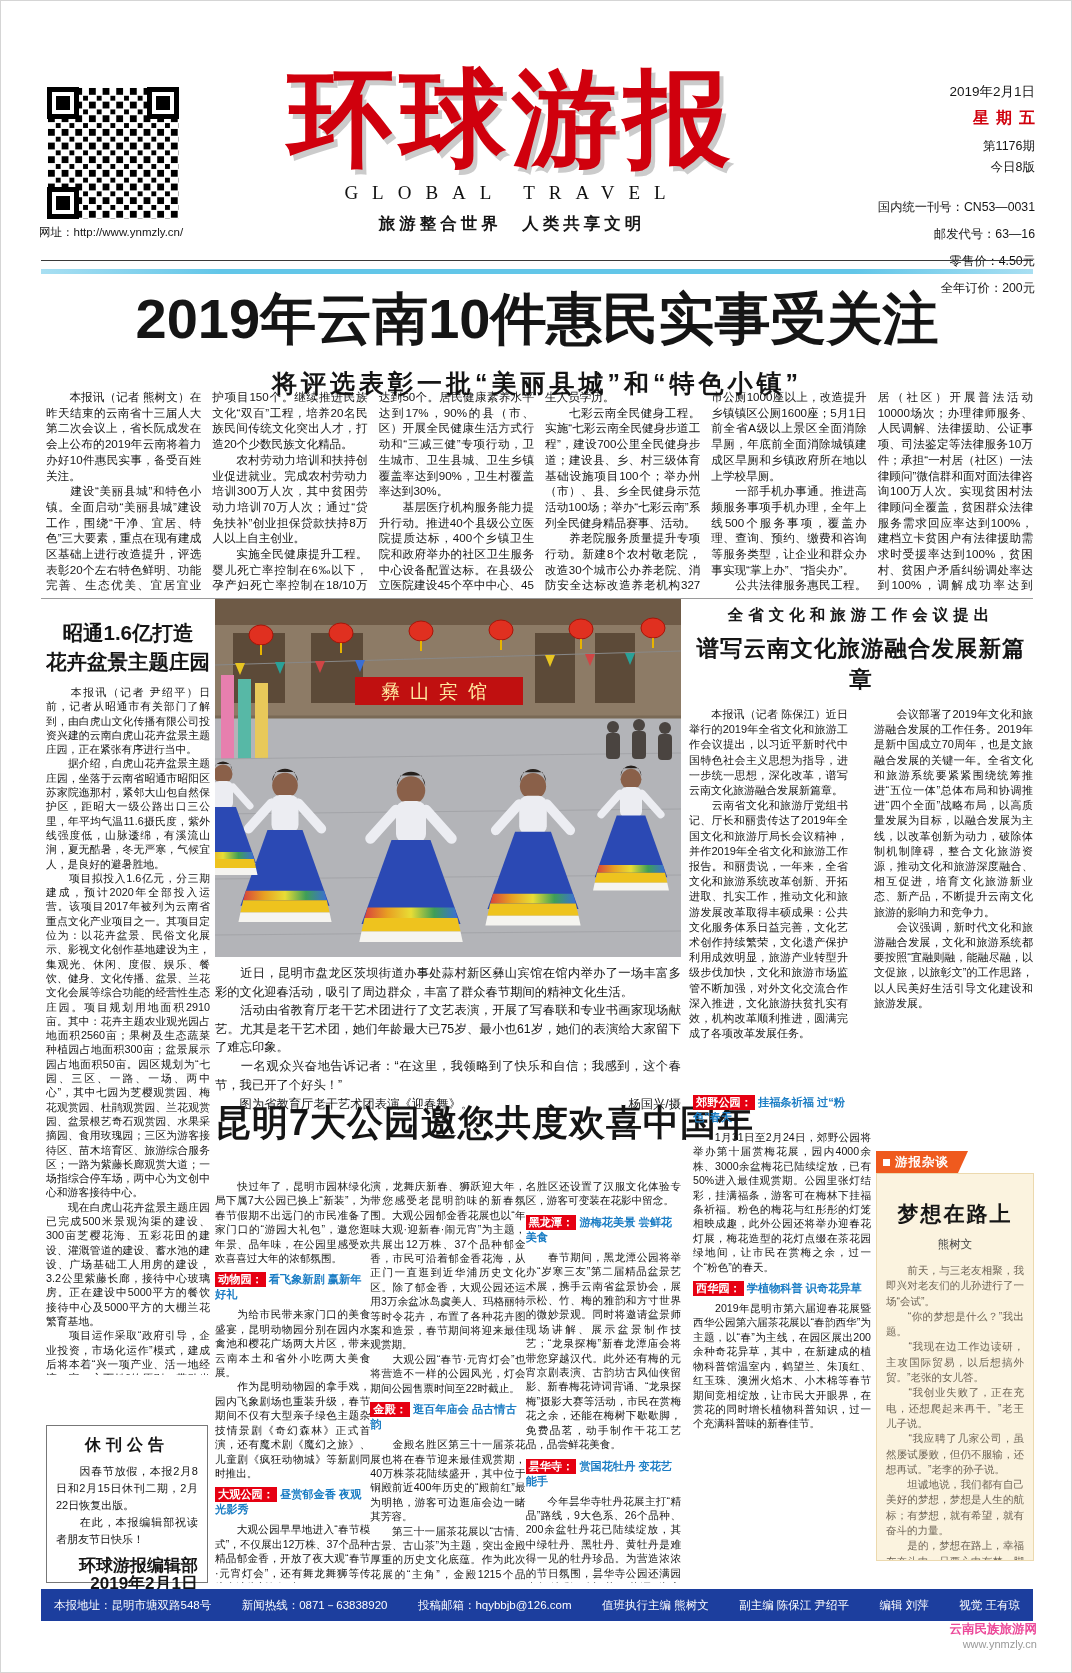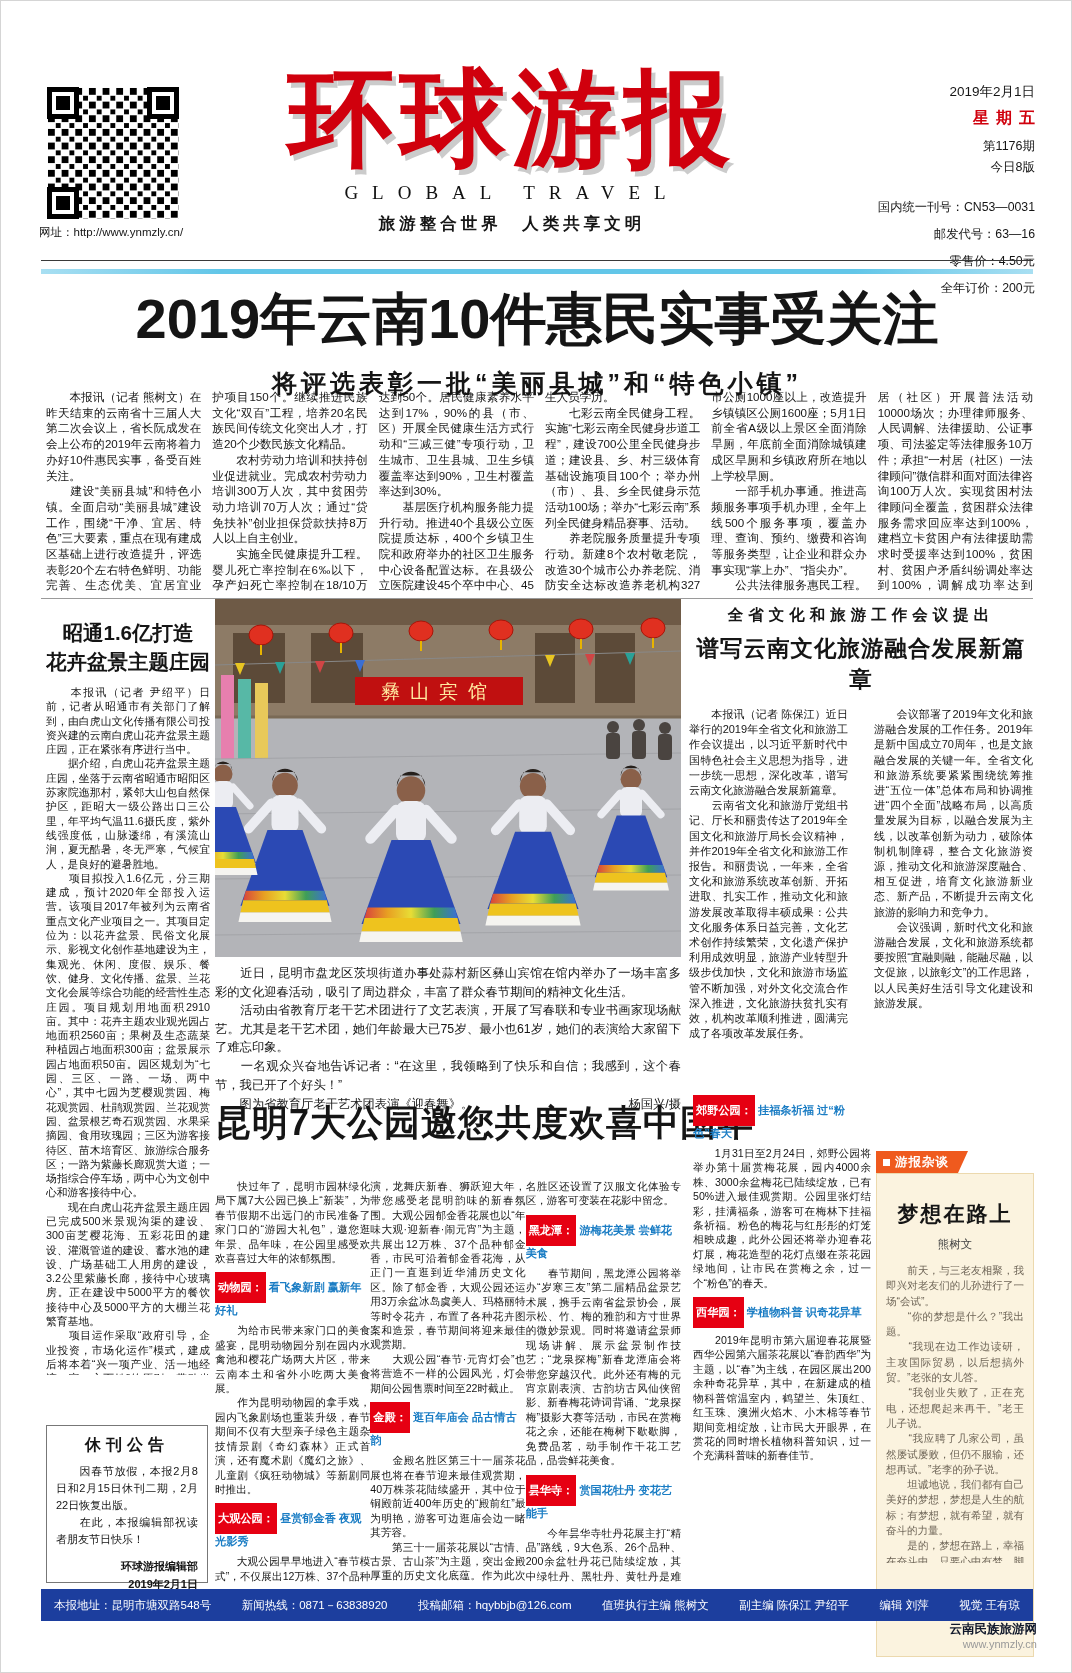--- a/index.html
+++ b/index.html
@@ -36,60 +36,60 @@
   .rule-2{left:40px;top:597px;width:992px;height:1px;background:#9a9a9a;}
   
   .zhaotong{left:45px;top:603px;width:164px;height:788px;overflow:hidden;}
   .zt-title{margin-top:14px;text-align:center;font-size:20.5px;font-weight:900;line-height:29px;}
   .zt-body{margin-top:9px;font-size:10.8px;line-height:14.3px;height:690px;}
   
   .notice{left:45px;top:1424px;width:162px;height:158px;border:1px solid #777;
     box-sizing:border-box;padding:9px 9px;}
   .notice-title{text-align:center;font-weight:800;font-size:16px;letter-spacing:5px;margin-bottom:7px;}
   .notice-body{font-size:11px;line-height:17px;}
-  .notice-sign{text-align:right;font-weight:700;font-size:11px;line-height:18px;margin-top:9px;}
+  .notice-sign{text-align:right;font-weight:700;font-size:17px;line-height:18px;margin-top:9px;}
   
   .photo{left:214px;top:598px;width:466px;height:358px;overflow:hidden;background:#a9a7a4;}
   .caption{left:214px;top:963px;width:466px;font-size:12.3px;line-height:18.6px;}
   .caption-last{display:flex;justify-content:space-between;font-size:12.3px;margin-top:1px;gap:48px;}
   .caption-credit{white-space:nowrap;margin-left:10px;}
   
   .culture{left:688px;top:604px;width:344px;height:520px;overflow:hidden;}
   .cu-kicker{text-align:center;font-size:15.5px;font-weight:700;letter-spacing:5px;}
   .cu-title{text-align:center;font-size:22.5px;font-weight:900;letter-spacing:1px;margin-top:7px;}
   .cu-cols{display:flex;gap:26px;margin-top:12px;height:448px;}
   .cu-col{flex:1;font-size:11px;line-height:15.2px;}
   
   .parks-title{left:214px;top:1098px;width:466px;text-align:center;font-size:36px;
     font-weight:900;letter-spacing:1px;white-space:nowrap;}
   .parks-cols{left:214px;top:1178px;width:466px;height:404px;display:flex;}
   .parks-col{flex:1;overflow:hidden;}
   .parks-col4{left:692px;top:1094px;width:178px;height:488px;overflow:hidden;}
   .pbody{font-size:10.6px;line-height:14.4px;text-align:justify;white-space:pre-line;}
   .psub{margin:7px 0 5px;font-size:11.2px;line-height:15px;}
   .plabel{display:inline-block;background:#e60012;color:#fff;font-weight:700;
-    padding:8px 3px;margin-right:3px;}
+    padding:0 3px;margin-right:3px;}
   .phead{color:#1b7dc4;font-weight:700;}
   
   .essay-tab{left:875px;top:1150px;height:22px;background:#ef5a1e;color:#fff;
     font-size:12.5px;font-weight:700;line-height:22px;padding:0 9px 0 7px;letter-spacing:1px;}
   .essay-tab .fold{position:absolute;right:-10px;top:0;width:0;height:0;
     border-top:22px solid #ef5a1e;border-right:10px solid transparent;}
   .essay-tab .sq{display:inline-block;width:7px;height:7px;background:#fff;margin-right:5px;}
-  .essay{left:875px;top:1172px;width:158px;height:484px;background:#fbf3df;
+  .essay{left:875px;top:1172px;width:158px;height:388px;background:#fbf3df;
     border:1px solid #ecd9ae;box-sizing:border-box;padding:10px 9px;overflow:hidden;}
   .essay-title{text-align:center;font-size:21px;font-weight:900;letter-spacing:2px;margin-top:16px;}
   .essay-author{text-align:center;font-size:11.5px;margin:9px 0 11px;color:#444;}
   .essay-body{font-size:10.5px;line-height:15.3px;color:#6e6557;height:300px;}
   
   .footer-bar{left:40px;top:1588px;width:992px;height:25px;background:#1c3e9e;color:#fff;
     display:flex;align-items:center;justify-content:space-between;padding:16px 13px;
     box-sizing:border-box;font-size:11.5px;white-space:nowrap;}
   .site-credit{right:34px;top:1620px;width:200px;text-align:right;}
-  .site-name{font-size:12.5px;font-weight:700;color:#0f172a;}
+  .site-name{font-size:12.5px;font-weight:700;color:#ec4899;}
   .site-url{font-size:11px;color:#999;}
 </style>
 </head>
 <body>
 
 <div class="canvas">
 
   <svg class="abs qr" viewBox="0 0 29 29" shape-rendering="crispEdges">
     <defs>
       <pattern id="qrp" width="3" height="3" patternUnits="userSpaceOnUse">

